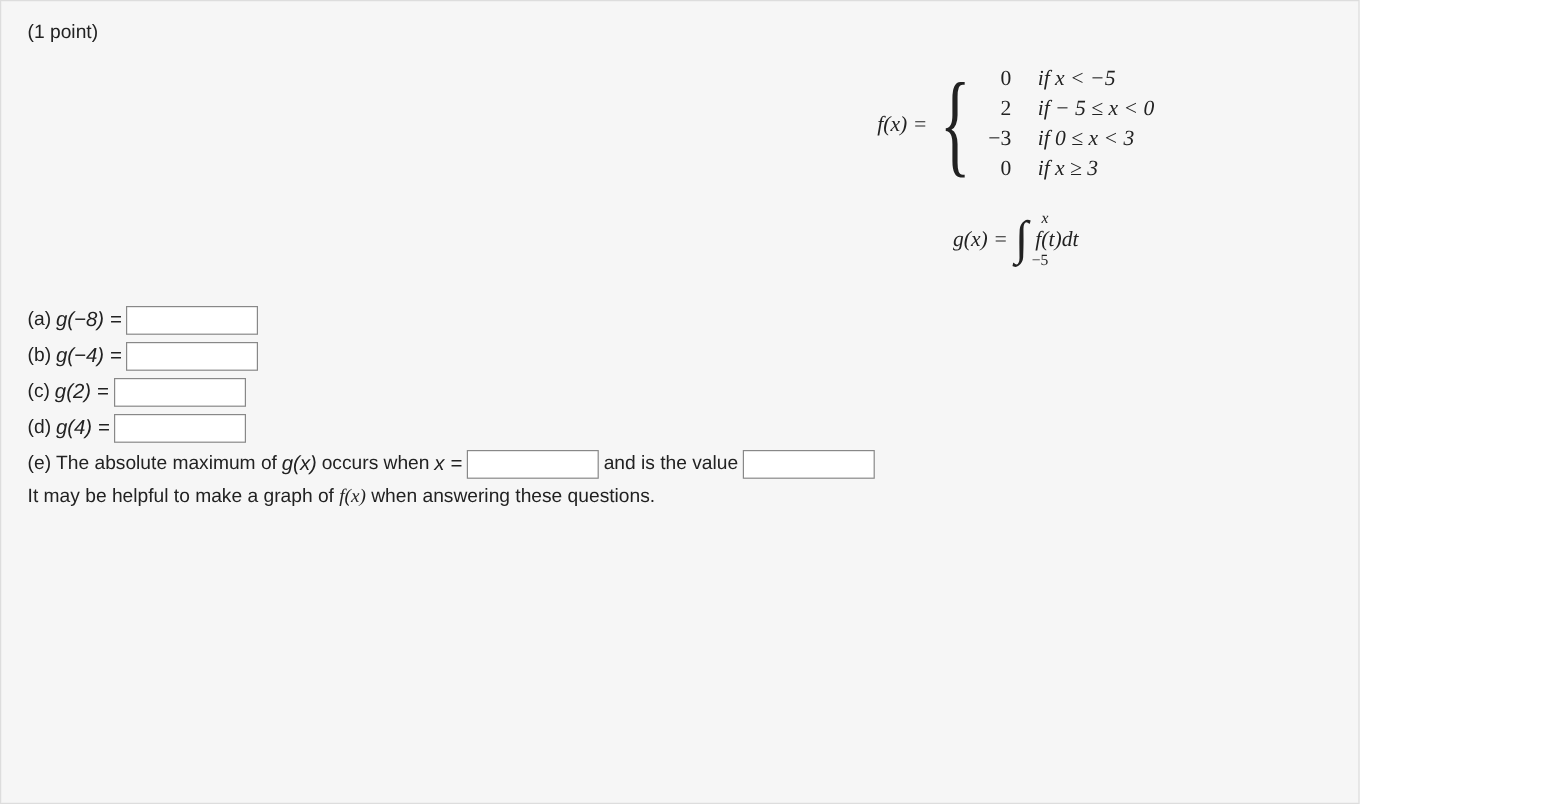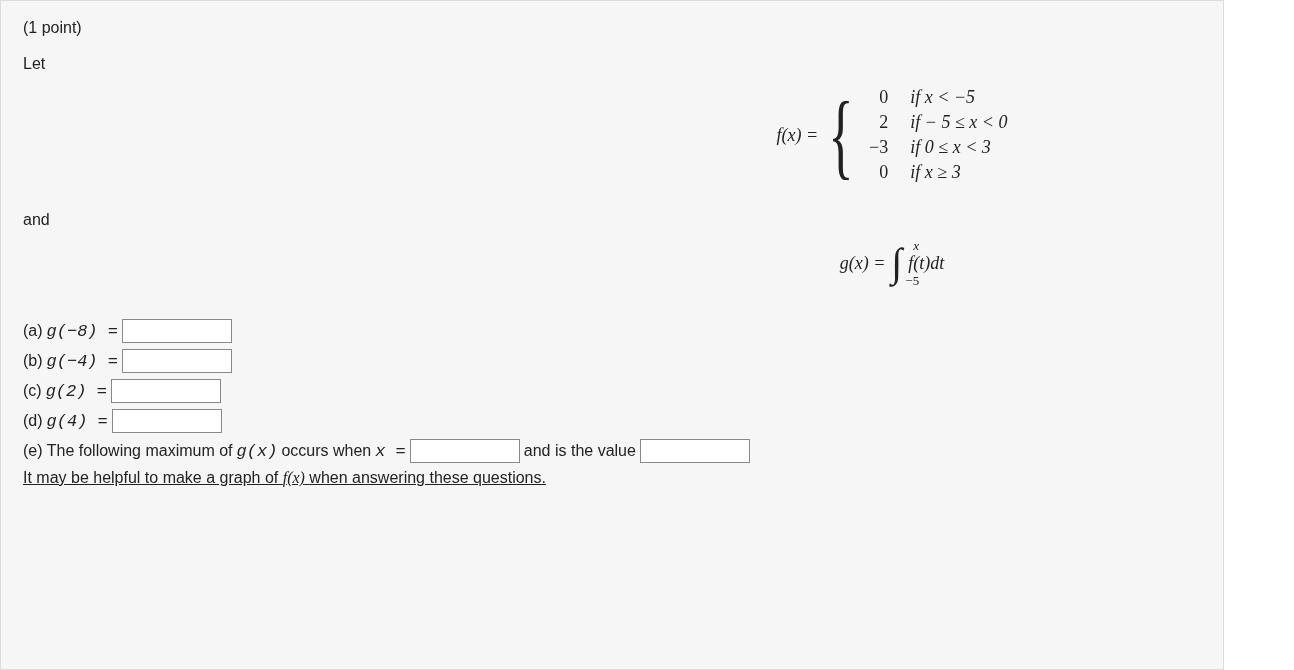--- a/index.html
+++ b/index.html
@@ -5,21 +5,21 @@
   * { box-sizing: border-box; }
   body {
     margin: 0;
     padding: 0;
     font-family: Arial, Helvetica, sans-serif;
     font-size: 16px;
     color: #222;
     background: #fff;
   }
   .problem {
-    width: 1224px;
+    width: 1133px;
     height: 670px;
     background: #f6f6f6;
     border: 1px solid #ddd;
     padding: 18px 22px;
     position: relative;
   }
   .points { margin-bottom: 18px; }
   .para { margin: 0 0 14px 0; }
   .math-block {
     text-align: center;
@@ -84,60 +84,58 @@
     margin: 6px 0;
     display: flex;
     align-items: center;
     flex-wrap: wrap;
     gap: 4px;
   }
   .answer-line .label {
     font-family: Arial, sans-serif;
   }
   .answer-line .mathexpr {
-    font-family: Liberation Mono, monospace;
+    font-family: Liberation Sans, sans-serif;
     font-size: 17px;
   }
   input.ans {
     width: 110px;
     height: 24px;
     border: 1px solid #888;
     background: #fff;
     padding: 2px 4px;
     font-size: 14px;
   }
-  .hint { margin-top: 1px; text-decoration: underline; }
+  .hint { margin-top: 1px; }
 </style>
 </head>
 <body>
 
 <div class="problem">
 
   <div class="points">(1 point)</div>
 
-  <div class="para">Let</div>
 
   <div class="math-block">
     <span class="piecewise">
       <span class="mathit">f(x) = </span>
       <span class="brace">{</span>
       <span class="cases">
         <span class="val">0</span>
         <span class="mathit">if x &lt; −5</span>
         <span class="val">2</span>
         <span class="mathit">if − 5 ≤ x &lt; 0</span>
         <span class="val">−3</span>
         <span class="mathit">if 0 ≤ x &lt; 3</span>
         <span class="val">0</span>
         <span class="mathit">if x ≥ 3</span>
       </span>
     </span>
   </div>
 
-  <div class="para">and</div>
 
   <div class="integral-block">
     <span class="int-wrap">
       <span class="mathit">g(x) = </span>
       <span class="int-sym">∫
         <span class="int-upper mathit">x</span>
         <span class="int-lower">−5</span>
       </span>
       <span class="mathit">f(t)dt</span>
     </span>
@@ -162,21 +160,21 @@
     <input class="ans" type="text" style="">
   </div>
 
   <div class="answer-line">
     <span class="label">(d) </span>
     <span class="mathexpr mathit">g(4) = </span>
     <input class="ans" type="text" style="">
   </div>
 
   <div class="answer-line">
-    <span class="label">(e) The following maximum of </span>
+    <span class="label">(e) The absolute maximum of </span>
     <span class="mathexpr mathit">g(x)</span>
     <span class="label"> occurs when </span>
     <span class="mathexpr mathit">x = </span>
     <input class="ans" type="text" style="">
     <span class="label"> and is the value </span>
     <input class="ans" type="text" style="">
   </div>
 
   <div class="para hint">
     <span>It may be helpful to make a graph of </span>

